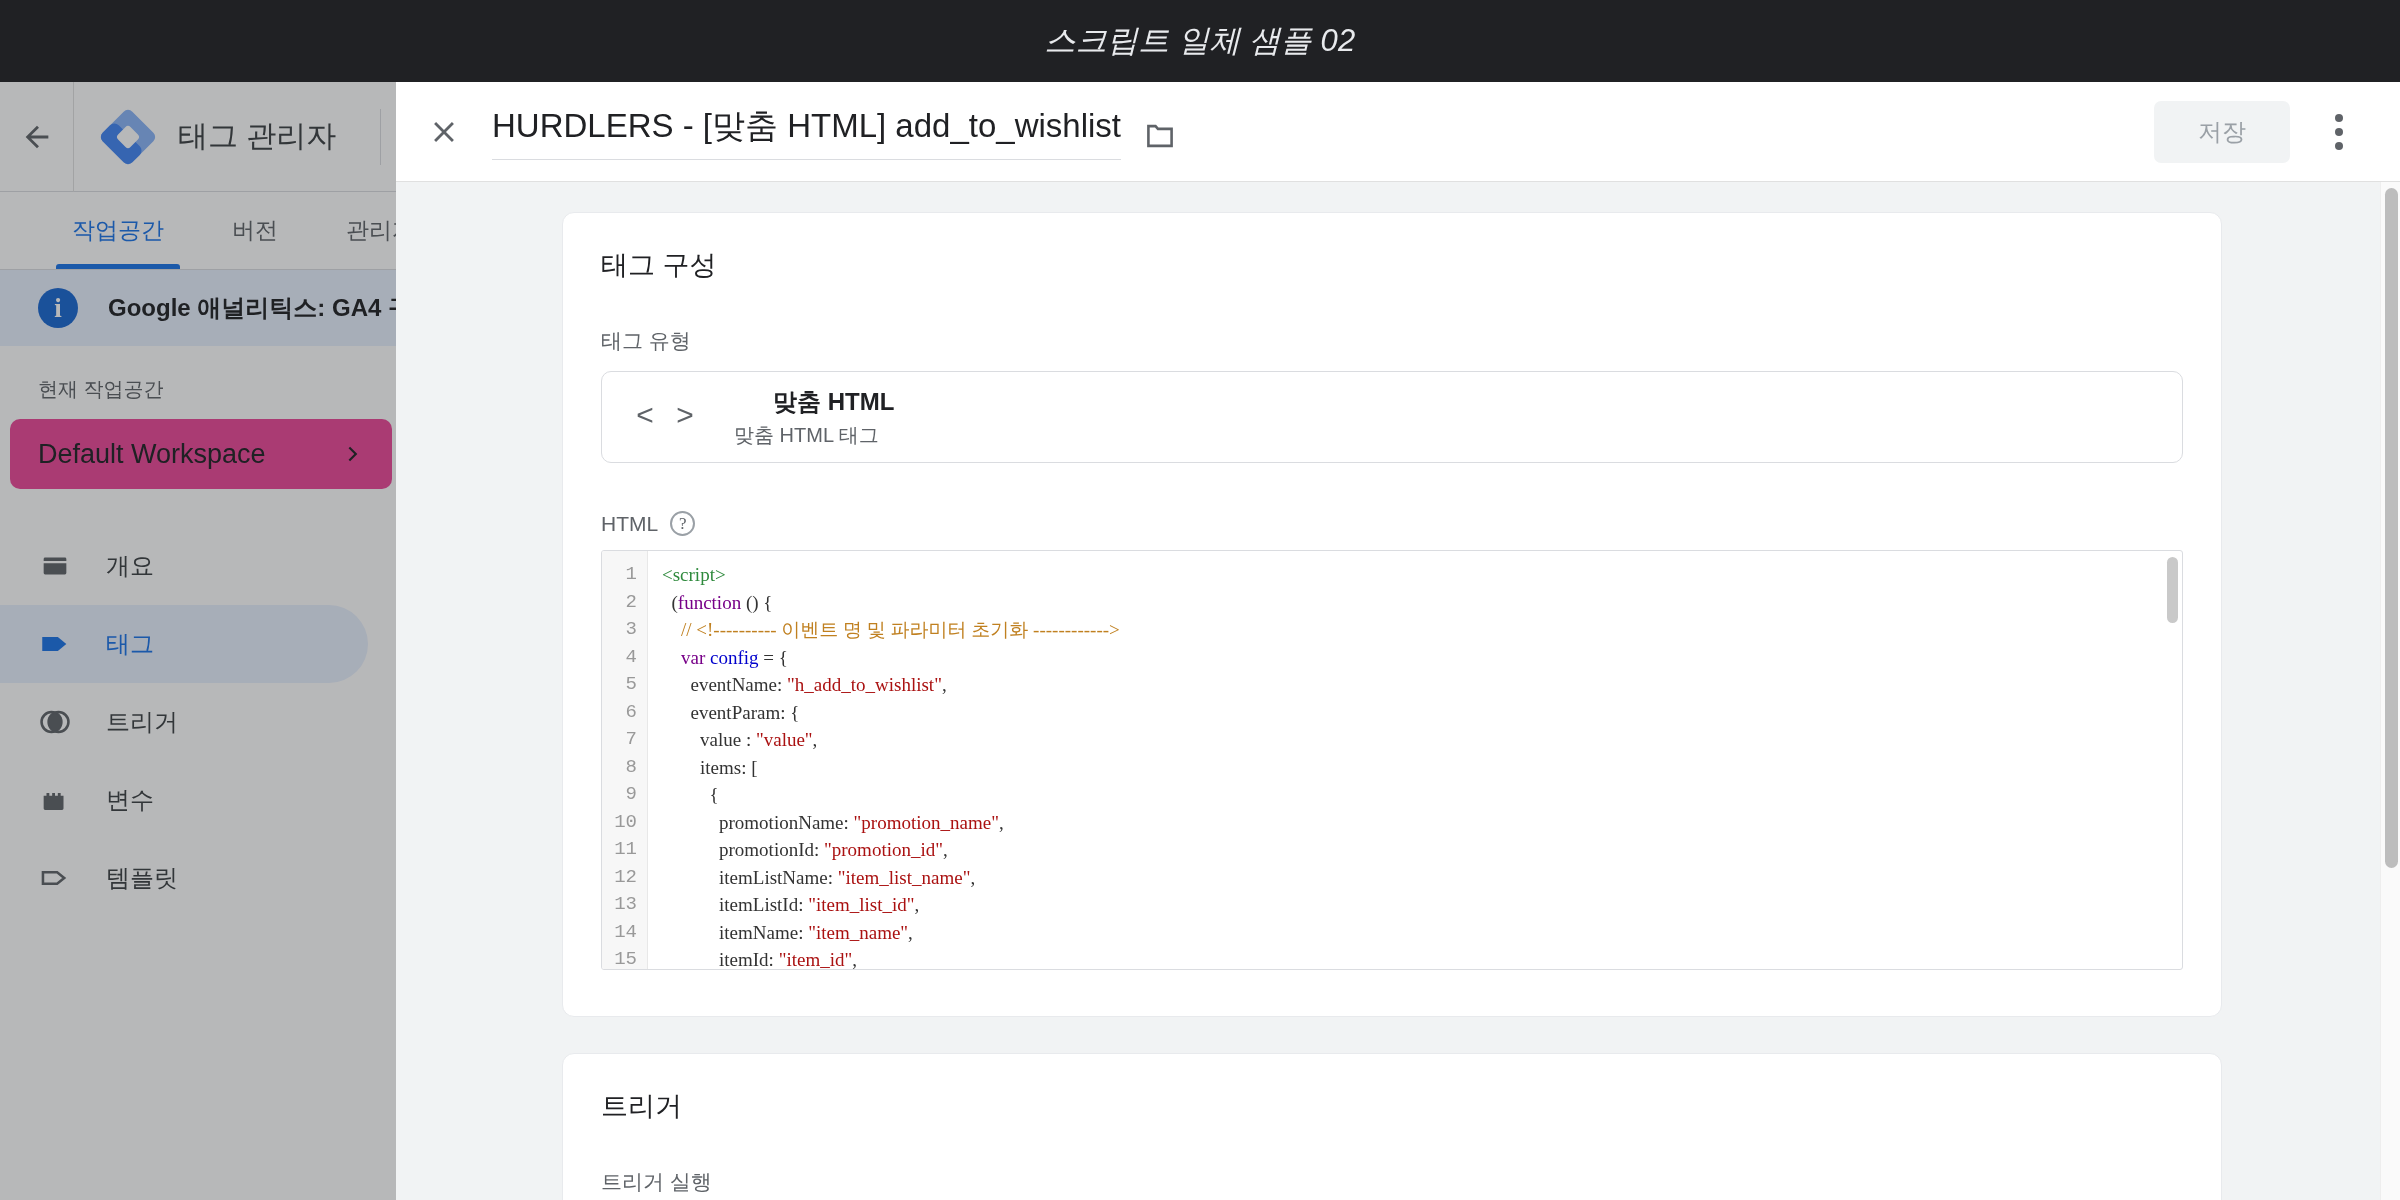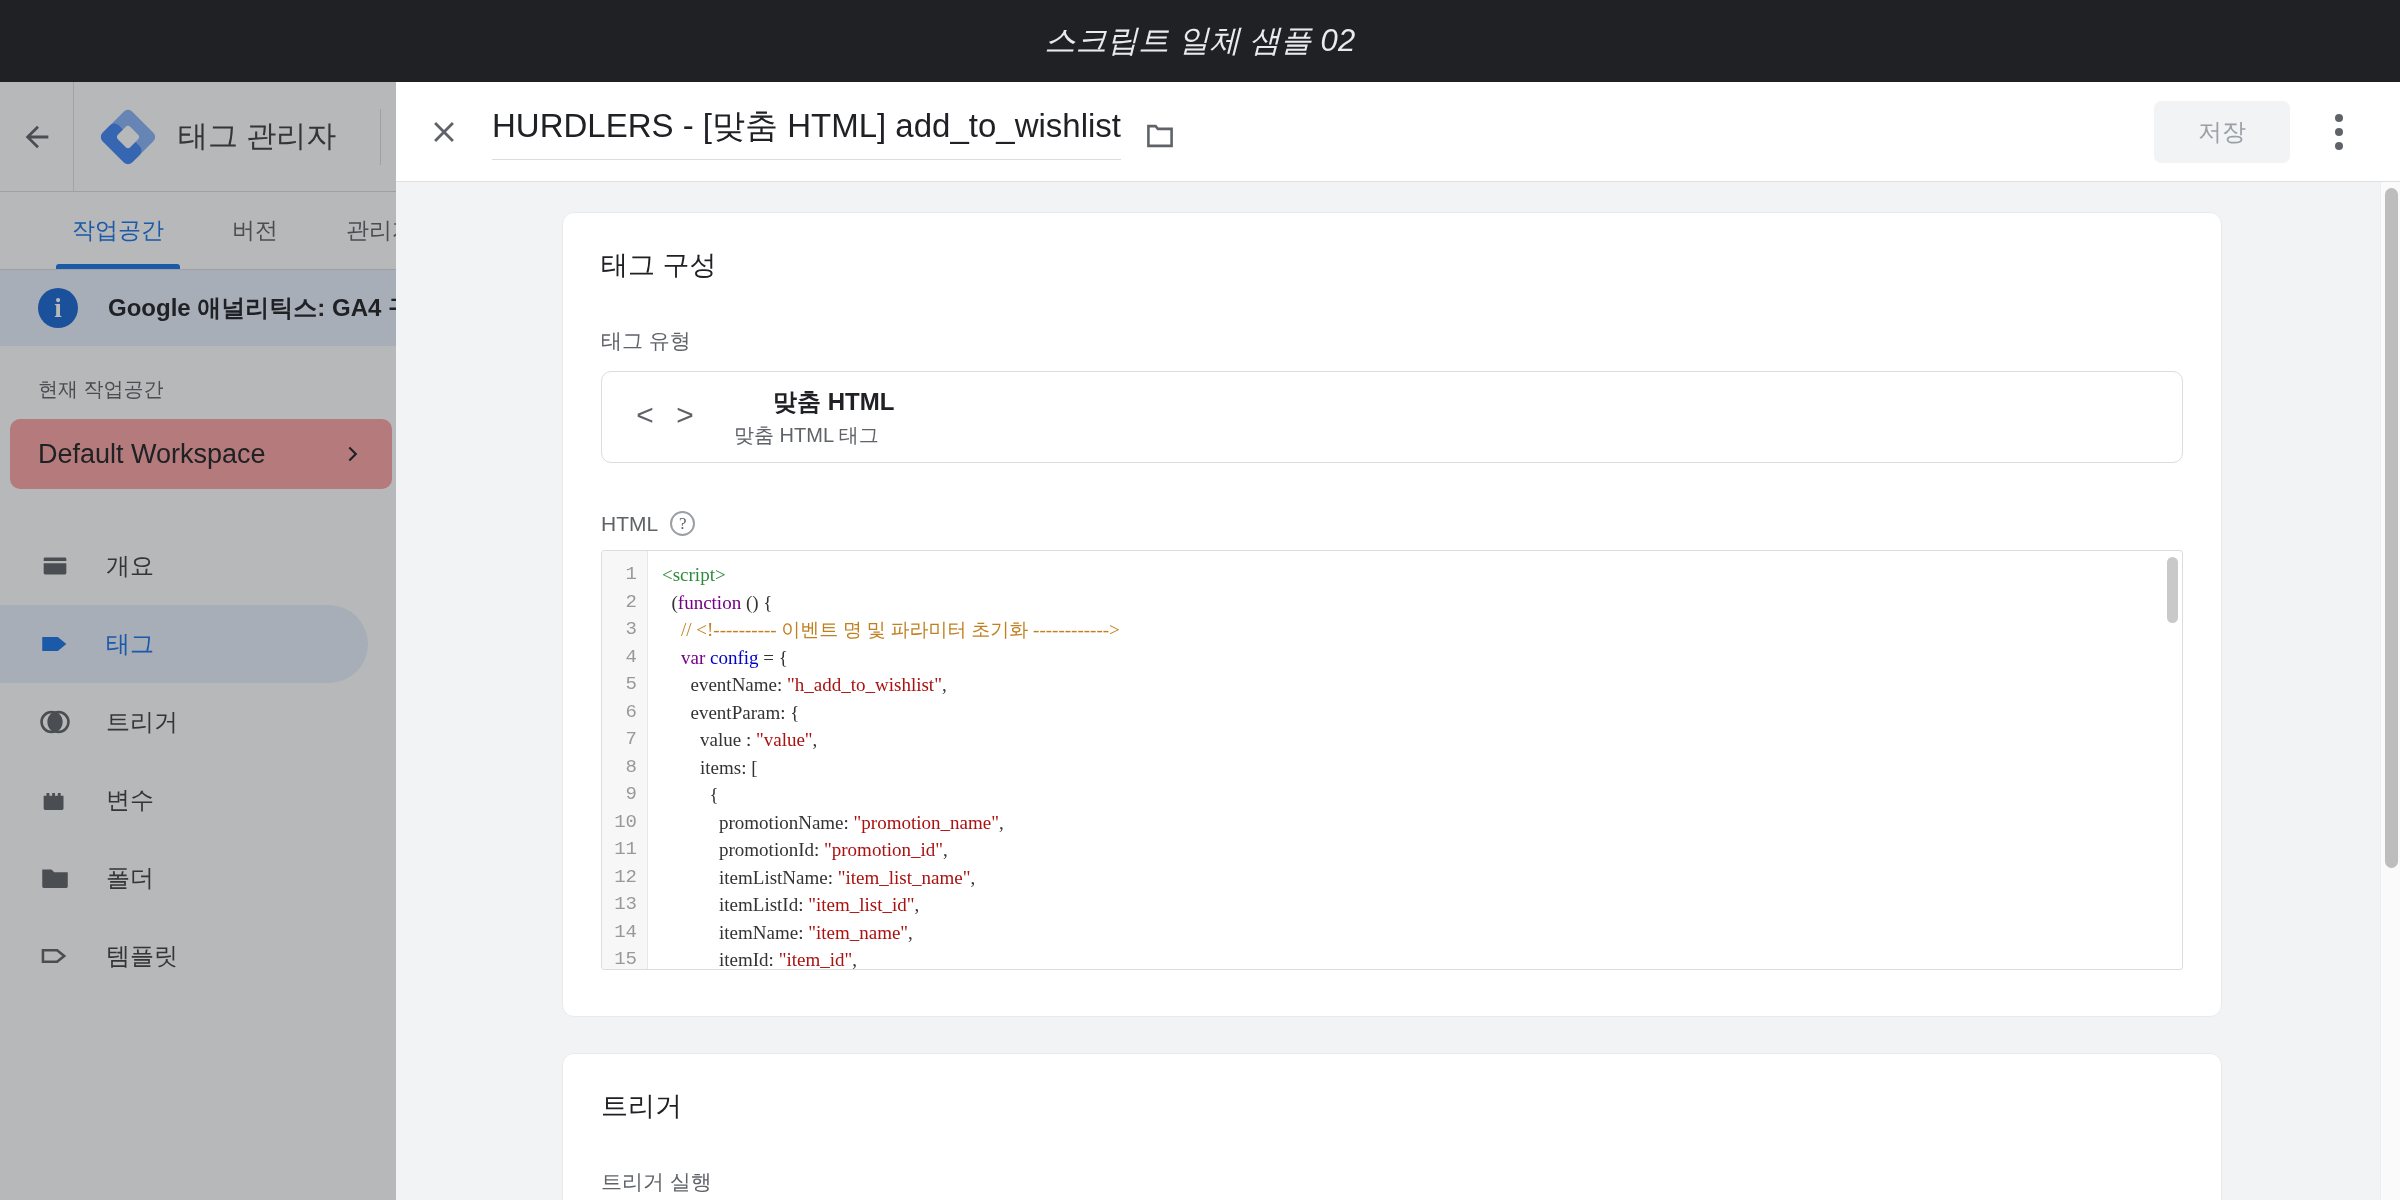--- a/index.html
+++ b/index.html
@@ -133,21 +133,21 @@
     padding-top: 30px;
   }
   #workspace-label {
     font-size: 20px; color: #5f6368;
     padding-left: 38px; margin-bottom: 16px;
   }
   #workspace-chip {
     margin: 0 28px 0 10px;
     height: 70px;
     border-radius: 10px;
-    background: #fca5a5;
+    background: #ec4899;
     display: flex; align-items: center; justify-content: space-between;
     padding: 0 26px 0 28px;
   }
   #workspace-chip-name {
     font-size: 27px; color: #202124;
   }
   .chev-right { width: 26px; height: 26px; display:block; }
 
   #gtm-nav-list { margin-top: 38px; text-align: right; }
   .nav-item {
@@ -409,26 +409,20 @@
           <circle cx="14.5" cy="12" r="7" fill="none" stroke="#5f6368" stroke-width="1.8"></circle>
           <path fill="#5f6368" d="M12 5.6a7 7 0 0 1 0 12.8 7 7 0 0 1 0-12.8z"></path>
         </svg>
         <span class="nav-label">트리거</span>
       </div>
       <div class="nav-item">
         <svg class="nav-ico" viewBox="0 0 24 24">
           <path fill="#5f6368" d="M4 9h2V7h2v2h2V7h2v2h2V7h2v2h2v9a1 1 0 0 1-1 1H5a1 1 0 0 1-1-1z"></path>
         </svg>
         <span class="nav-label">변수</span>
-      </div>
-      <div class="nav-item">
-        <svg class="nav-ico" viewBox="0 0 24 24">
-          <path fill="#5f6368" d="M3 6h6.5l2 2H21v10a1 1 0 0 1-1 1H4a1 1 0 0 1-1-1z"></path>
-        </svg>
-        <span class="nav-label">폴더</span>
       </div>
       <div class="nav-item">
         <svg class="nav-ico" viewBox="0 0 24 24">
           <path fill="none" stroke="#5f6368" stroke-width="1.8" d="M3.5 8h10l5 4-5 4h-10z"></path>
         </svg>
         <span class="nav-label">템플릿</span>
       </div>
     </div>
   </div>
 </div>

